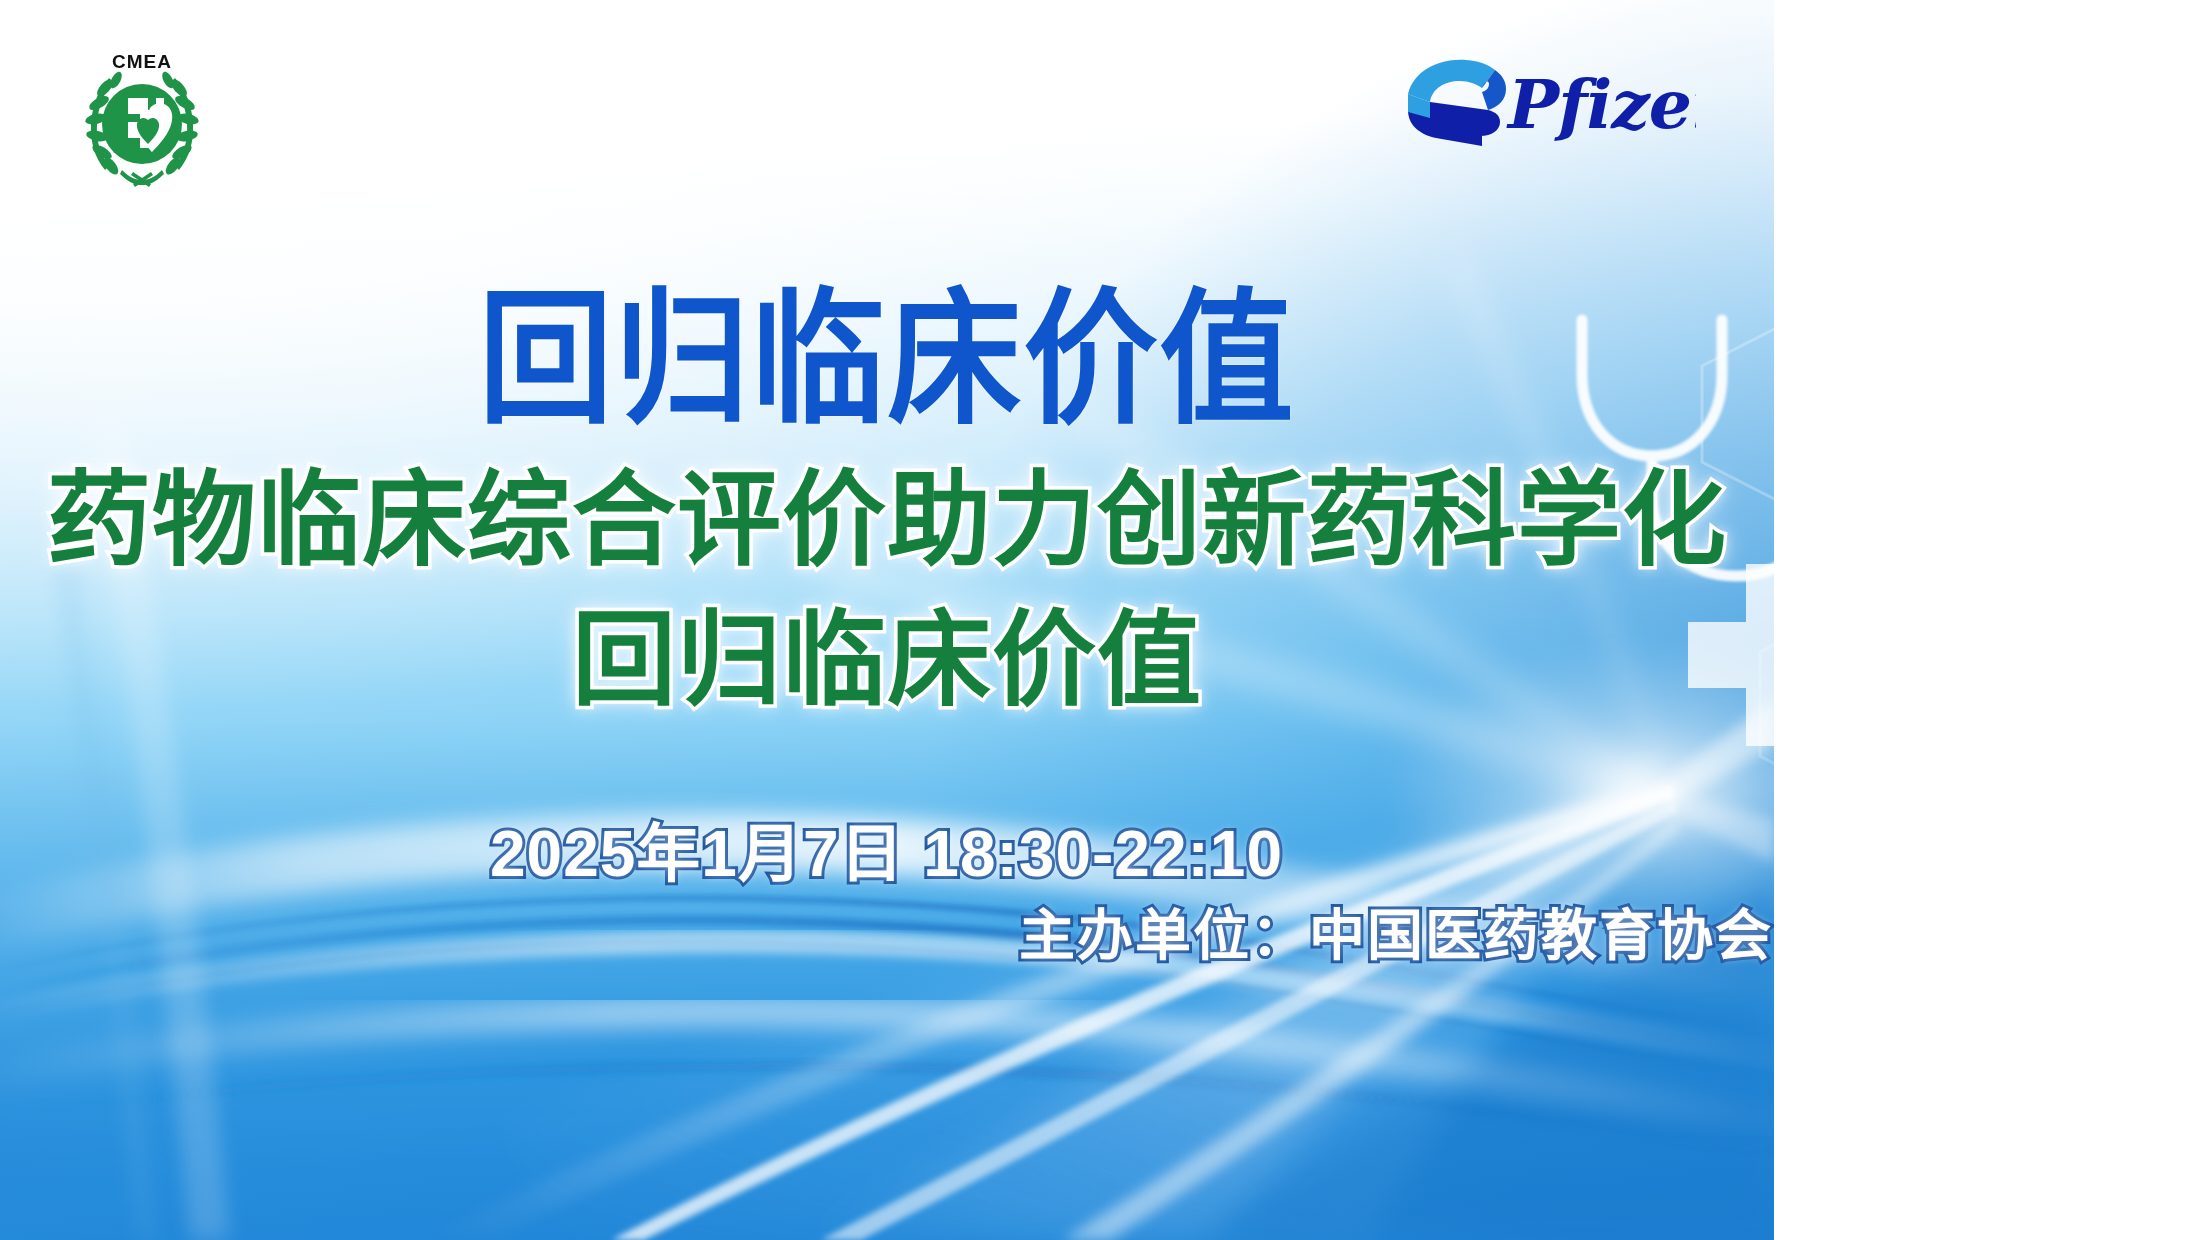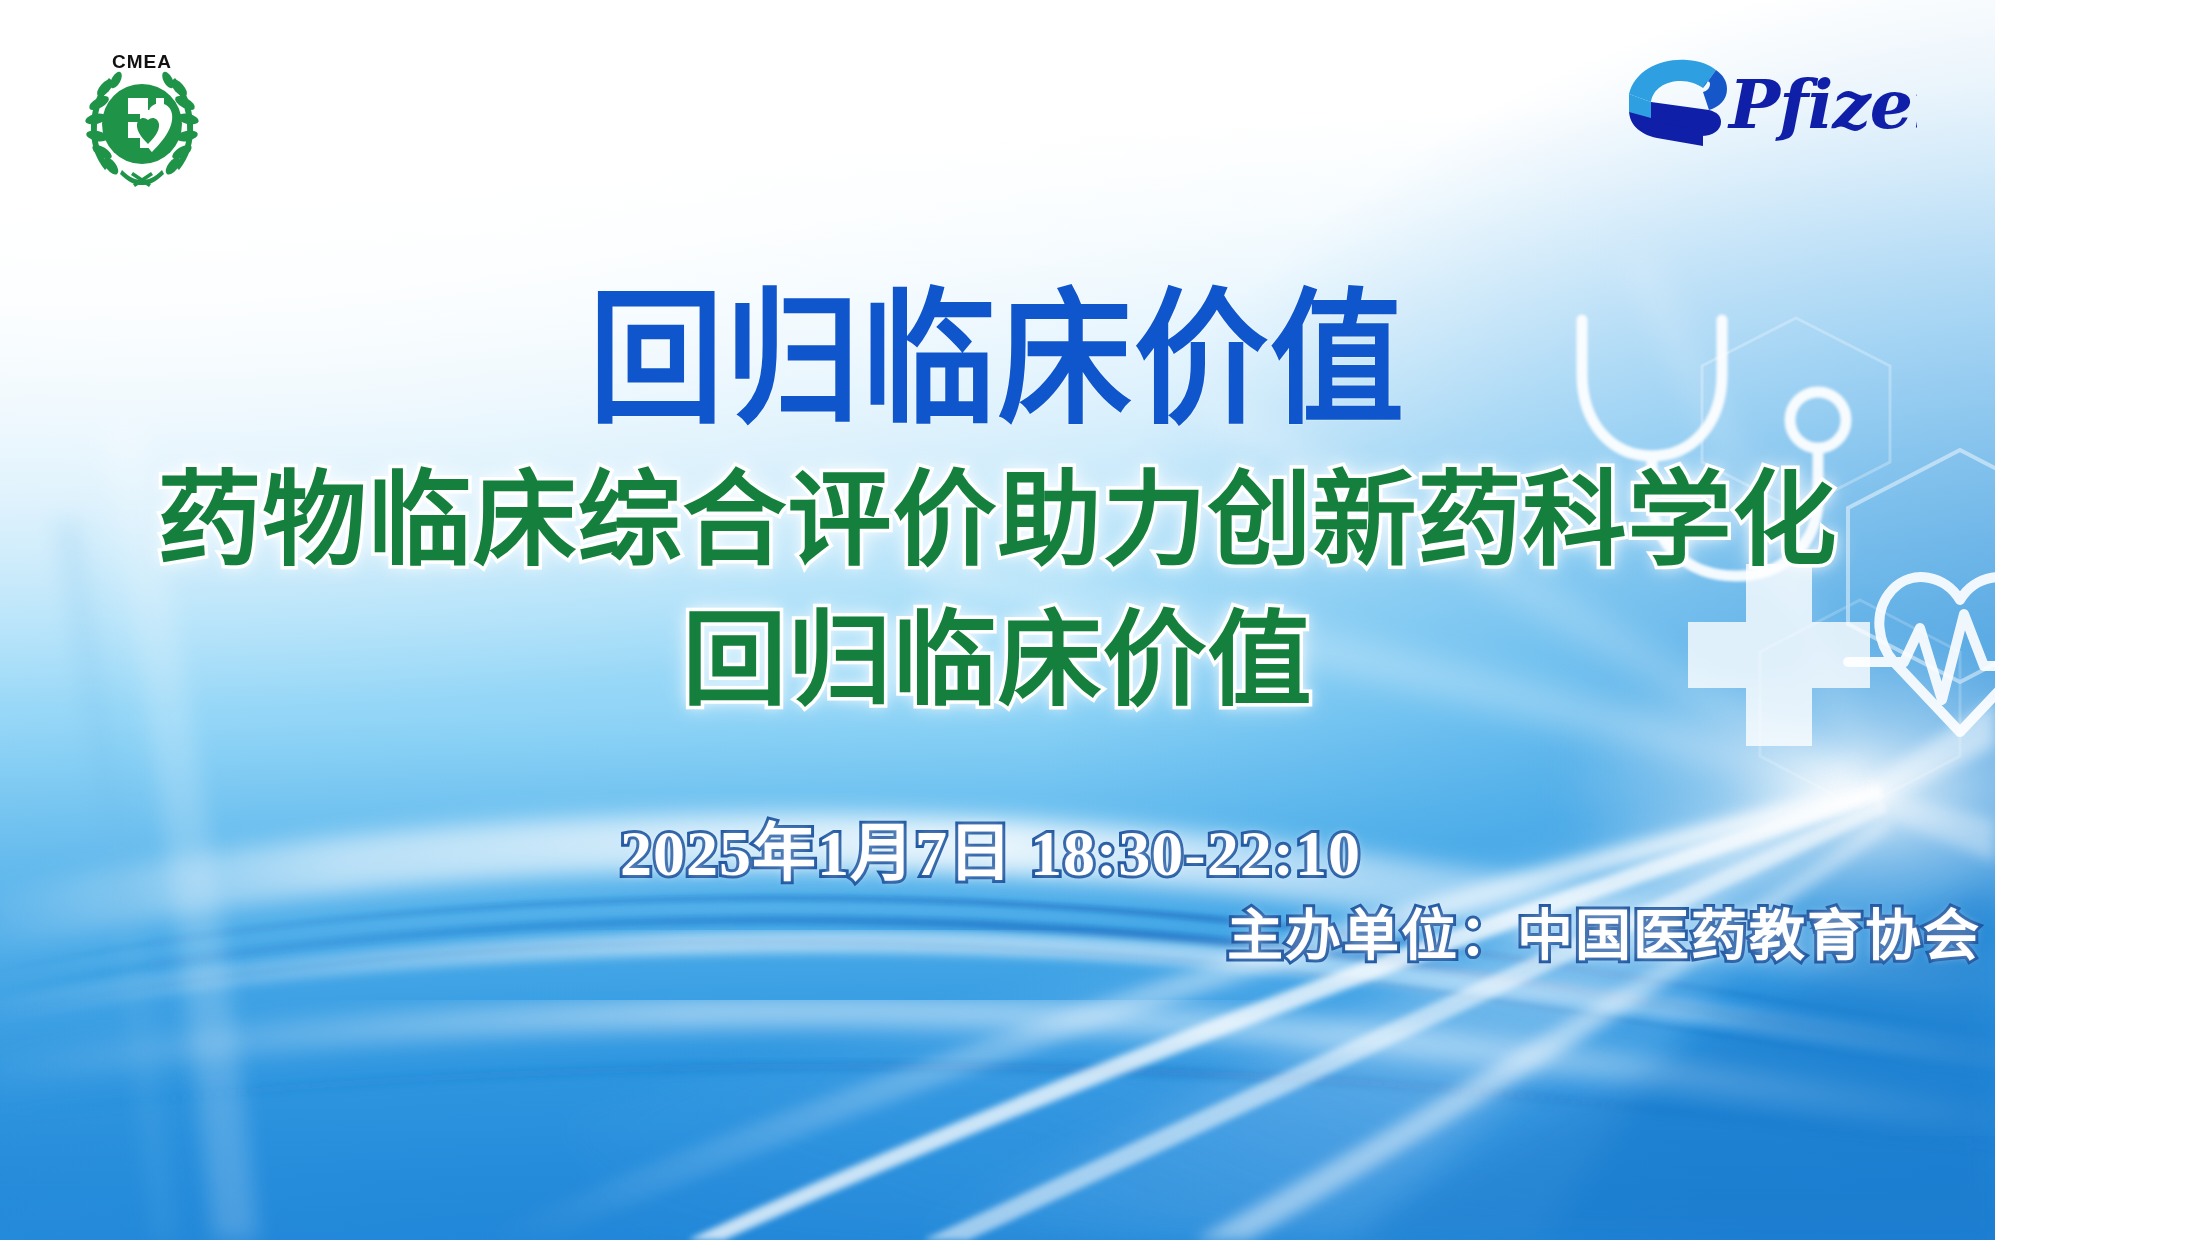--- a/index.html
+++ b/index.html
@@ -4,21 +4,21 @@
 <title>Conference Banner</title>
 <style>
   html,body{margin:0;padding:0;background:#fff;}
   body{
     font-family:"Liberation Sans","DejaVu Sans",sans-serif;
     -webkit-font-smoothing:antialiased;
   }
 
   #banner{
     position:relative;
-    width:1995px;
+    width:1774px;
     height:1240px;
     overflow:hidden;
     background:#bfe3fa;
     isolation:isolate;
   }
 
   
   .bg{position:absolute;inset:0;pointer-events:none;}
 
   
@@ -113,24 +113,24 @@
     text-shadow:
        0 0 14px rgba(255,255,255,.95),
        0 0 26px rgba(255,255,255,.8);
   }
   .sub1{top:468px;font-size:104px;line-height:1;}
   .sub2{top:608px;font-size:104px;line-height:1;}
 
   .date, .host{
     margin:0;
     position:absolute;
-    left:0;right:14px;
+    left:0;right:1px;
     font-weight:700;
     color:#ffffff;
-    font-family:Liberation Serif, serif;
+    font-family:Liberation Sans, sans-serif;
     white-space:nowrap;
     -webkit-text-stroke:6px #17519e;
     paint-order:stroke fill;
     text-shadow:0 0 10px rgba(255,255,255,.45);
   }
   .date{top:822px;font-size:64px;line-height:1;letter-spacing:1px;}
   .host{top:908px;font-size:56px;line-height:1;letter-spacing:2px;text-align:right;}
 </style>
 </head>
 <body>

